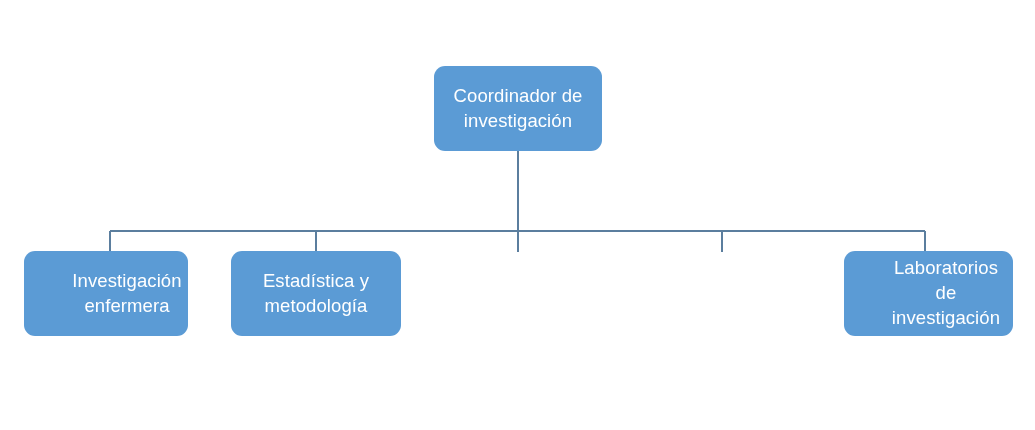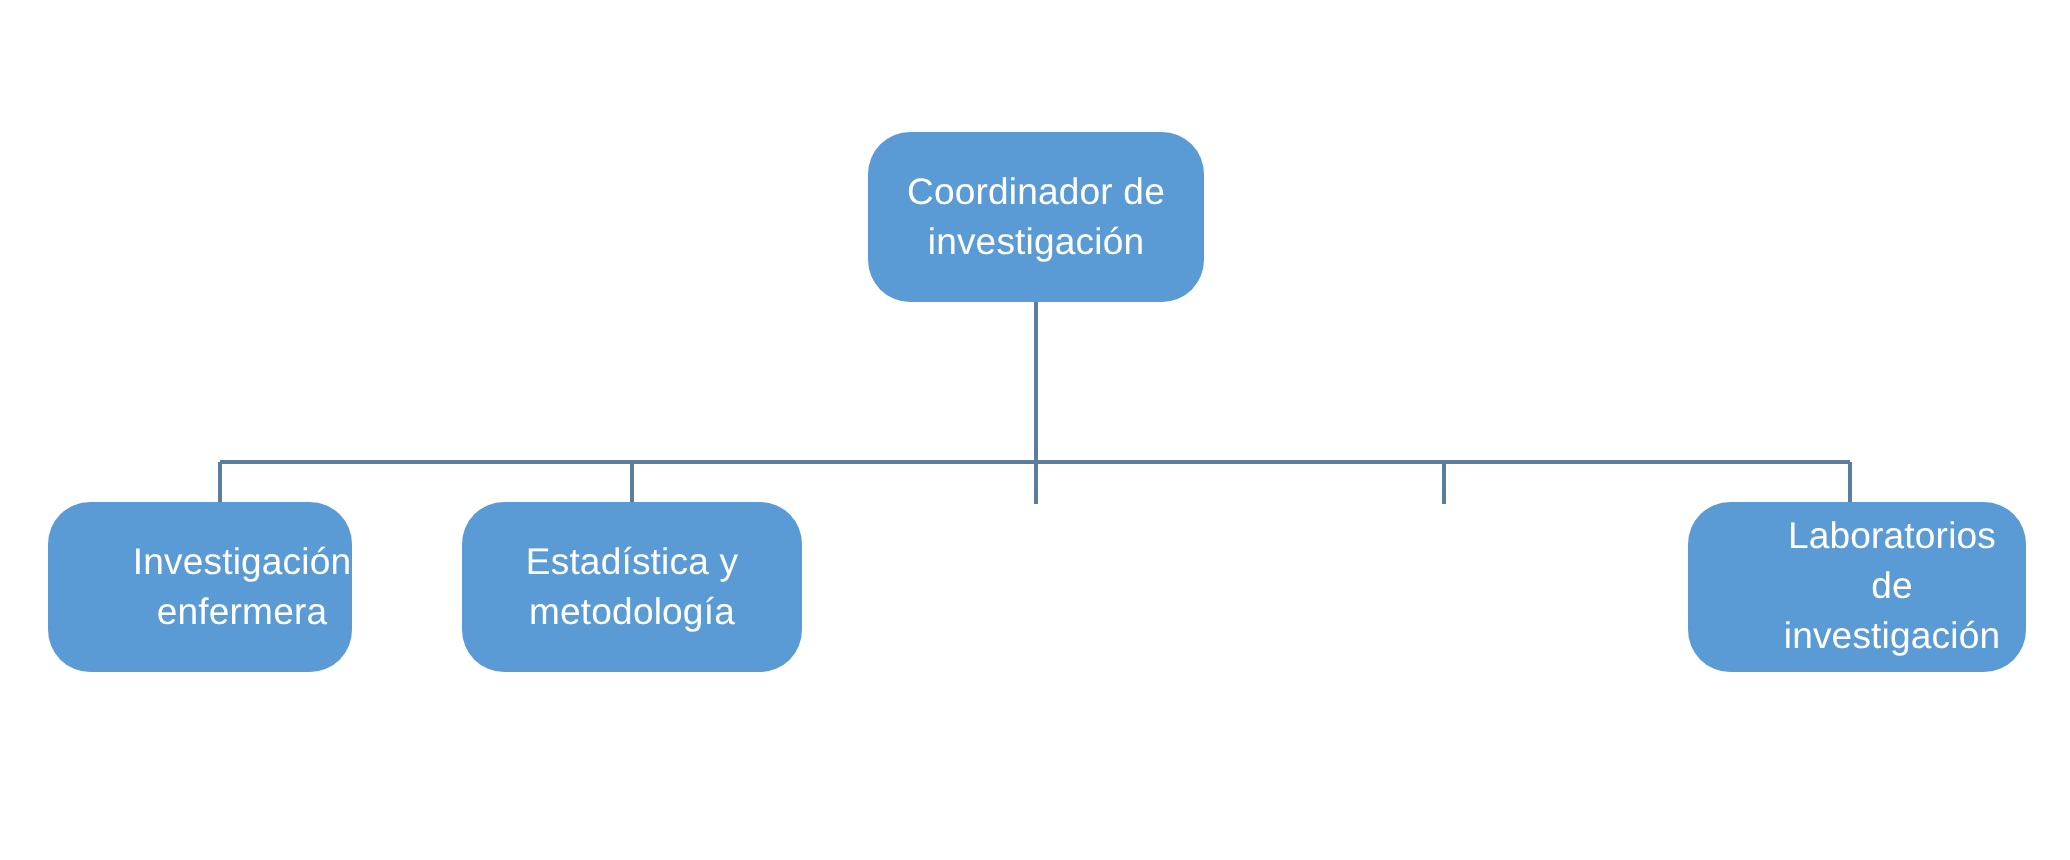--- a/index.html
+++ b/index.html
@@ -24,21 +24,21 @@
     left: 0;
     top: 0;
     width: 1035px;
     height: 430px;
     pointer-events: none;
   }
   .node {
     position: absolute;
     box-sizing: border-box;
     background: #5B9BD5;
-    border-radius: 21px;
+    border-radius: 11px;
     display: flex;
     align-items: center;
     justify-content: center;
     text-align: center;
     color: #ffffff;
     font-size: 18.5px;
     line-height: 1.35;
     letter-spacing: 0.1px;
     padding: 2px 6px;
     font-weight: 400;
@@ -50,21 +50,21 @@
   .node-root {
     left: 434px;
     top: 66px;
     width: 168px;
     height: 85px;
   }
   .node-child {
     top: 251px;
     height: 85px;
   }
-  .child-0 { left: 24px;  width: 152px; padding-left: 48px; }
+  .child-0 { left: 24px;  width: 164px; padding-left: 48px; }
   .child-1 { left: 231px; width: 170px; }
   .child-2 { left: 434px; width: 168px; }
   .child-3 { left: 638px; width: 168px; }
   .child-4 { left: 844px; width: 169px; padding-left: 41px; }
 </style>
 </head>
 <body>
 
 <div id="org-chart">
 

